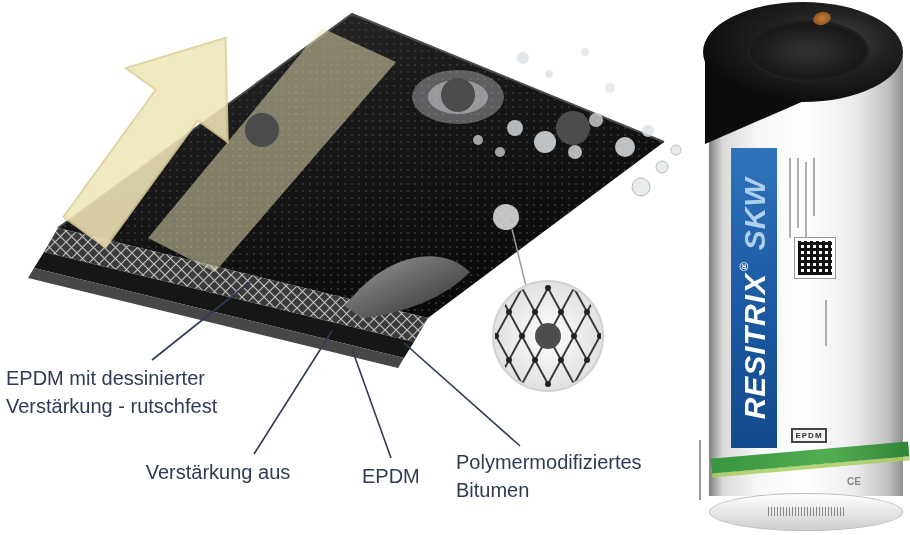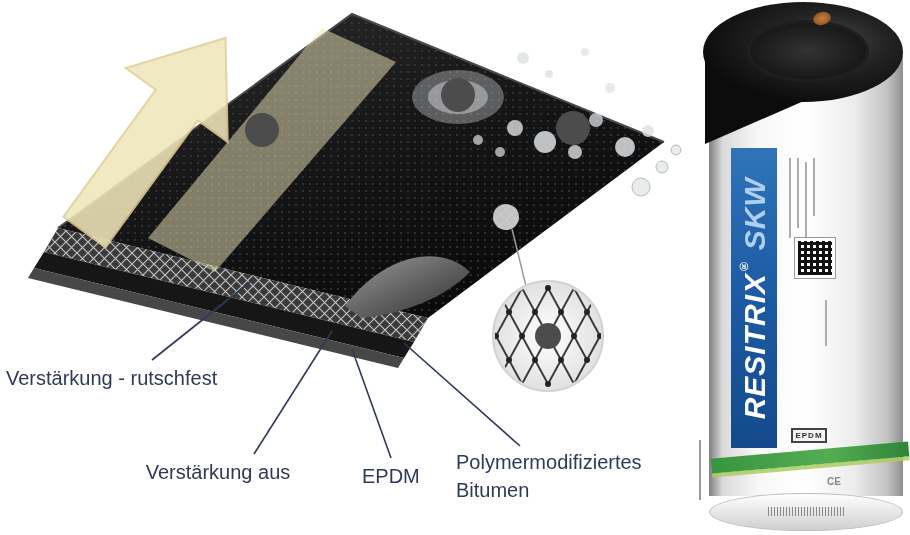--- a/index.html
+++ b/index.html
@@ -71,21 +71,21 @@
   .epdm-box{
     position:absolute;left:96px;top:428px;width:36px;height:15px;border:2px solid #444;box-sizing:border-box;
     color:#333;font-size:8px;font-weight:bold;letter-spacing:1px;
     display:flex;align-items:center;justify-content:center;background:#f4f4f4;
   }
   .stripe-green{
     position:absolute;left:16px;top:450px;width:198px;height:15px;
     background:linear-gradient(90deg,#37953f,#54ad52 60%,#2e8538);
     transform:rotate(-5deg);box-shadow:0 4px 0 rgba(170,205,95,.85);
   }
-  .ce{position:absolute;left:132px;top:476px;color:#8a8a8a;font-size:10px;font-weight:bold;}
+  .ce{position:absolute;left:152px;top:476px;color:#8a8a8a;font-size:10px;font-weight:bold;}
 </style>
 </head>
 <body>
 
 <div class="canvas">
 
   <svg class="diagram-svg" width="700" height="535" viewBox="0 0 700 535">
     <defs>
       <pattern id="dots" width="7" height="7" patternUnits="userSpaceOnUse">
         <circle cx="2" cy="2" r="1.1" fill="#3d3d3d"></circle>
@@ -190,20 +190,21 @@
 
     <g stroke="#2e3a56" stroke-width="1.6">
       <line x1="250" y1="282" x2="152" y2="360"></line>
       <line x1="332" y1="331" x2="254" y2="454"></line>
       <line x1="352" y1="349" x2="391" y2="458"></line>
       <line x1="404" y1="343" x2="520" y2="446"></line>
     </g>
   </svg>
 
   <div class="label label-surface">
+    <div>EPDM mit dessinierter</div>
     <div>Verstärkung - rutschfest</div>
   </div>
   <div class="label label-reinforcement">
     <div>Verstärkung aus</div>
   </div>
   <div class="label label-epdm">EPDM</div>
   <div class="label label-bitumen">
     <div>Polymermodifiziertes</div>
     <div>Bitumen</div>
   </div>

